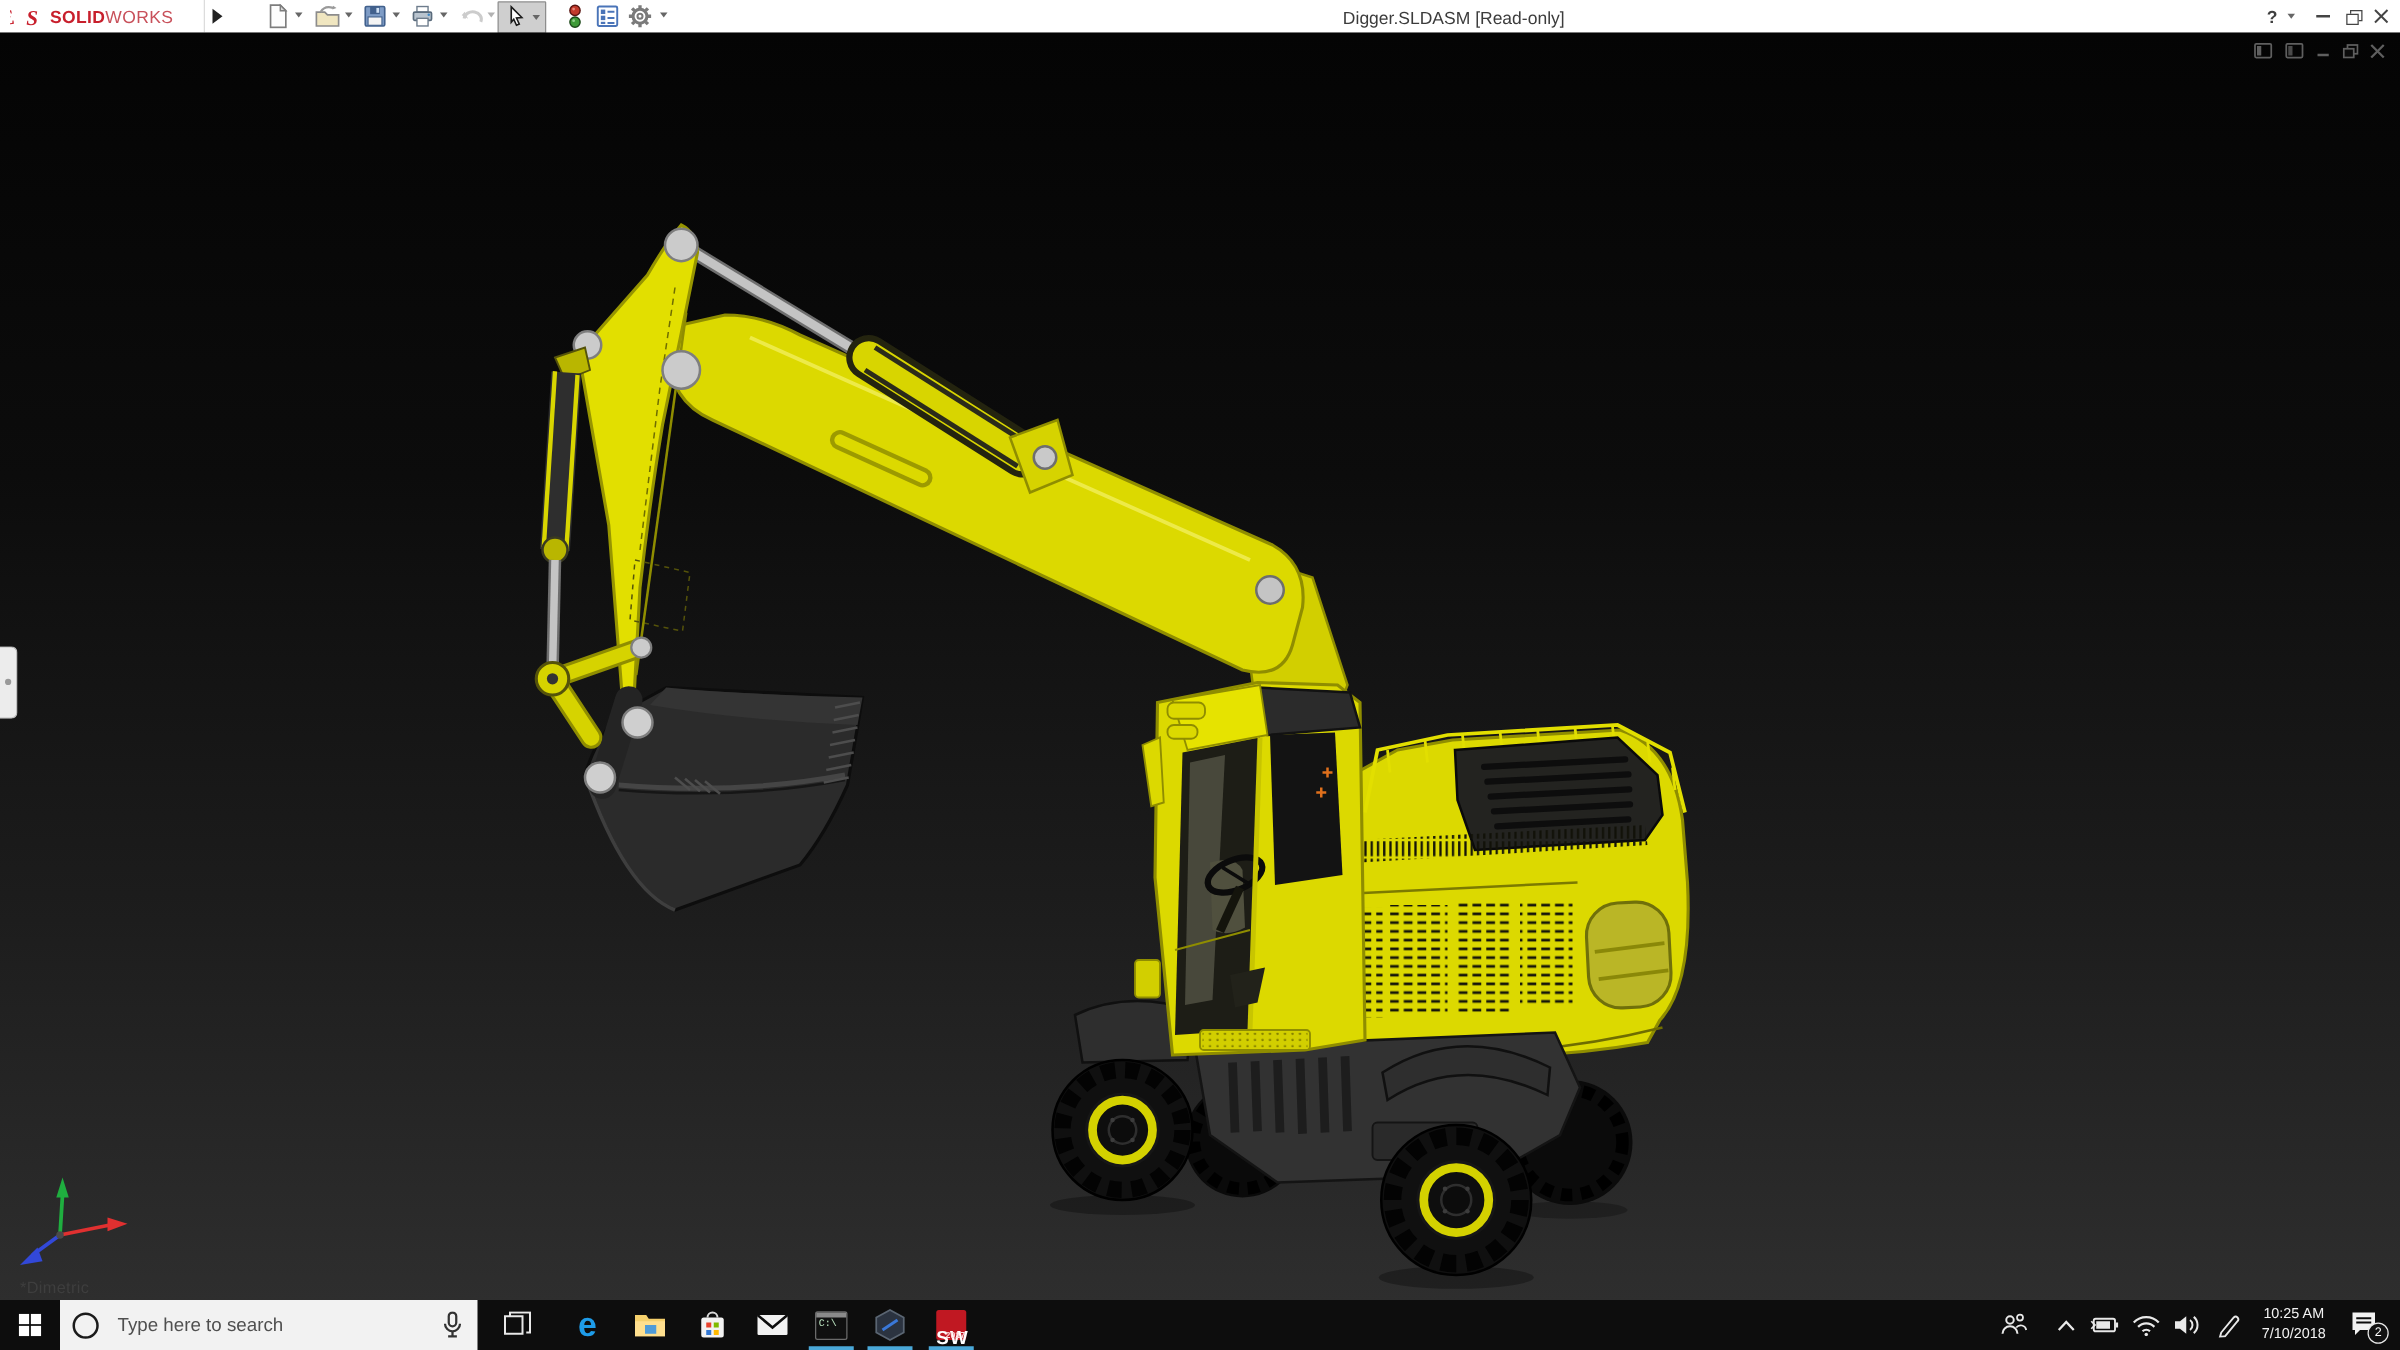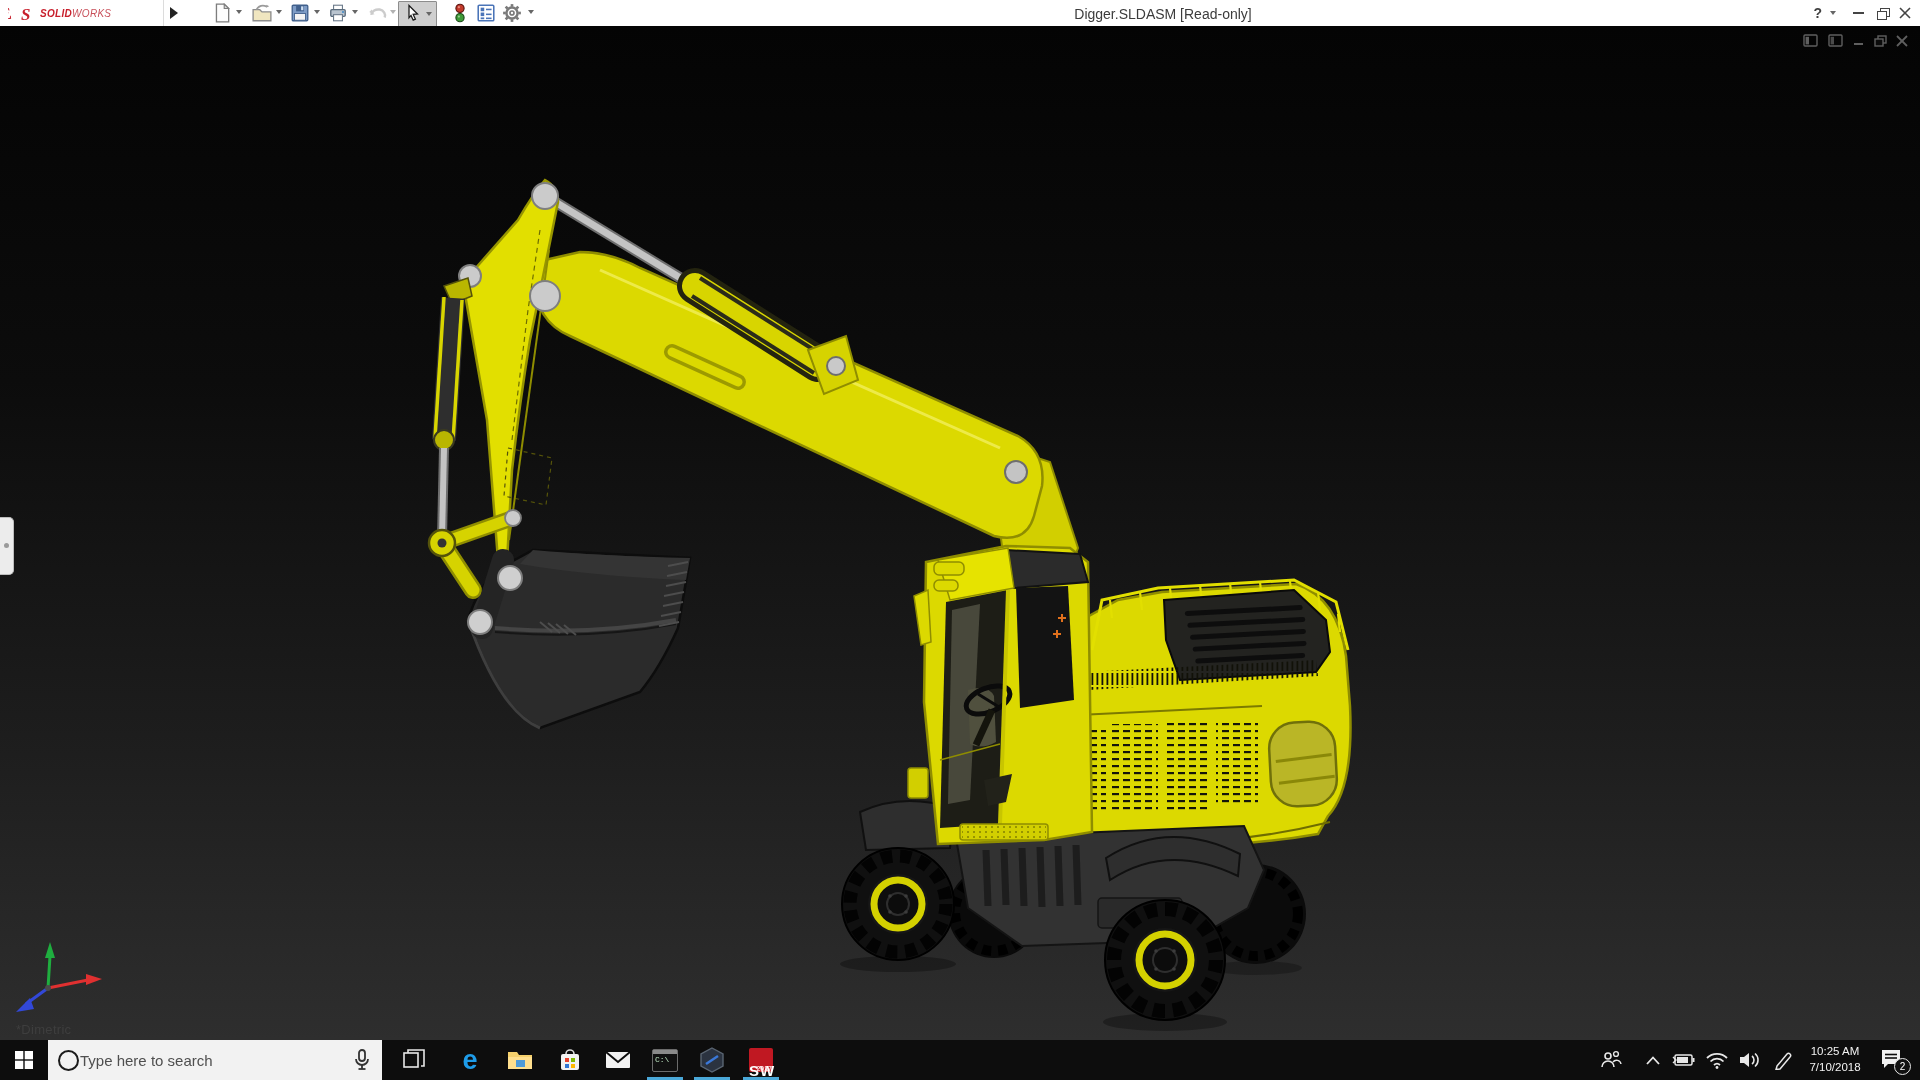--- a/index.html
+++ b/index.html
@@ -3,21 +3,21 @@
 <meta charset="utf-8">
 <style>
   html,body{margin:0;padding:0;width:1920px;height:1080px;overflow:hidden;
     font-family:"Liberation Sans","DejaVu Sans",sans-serif;background:#000;}
   #screen{position:relative;width:1920px;height:1080px;}
 
   
   #titlebar{position:absolute;left:0;top:0;width:1920px;height:26px;background:#ffffff;
     border-bottom:1px solid #d9d9d9;}
   .logo-wrap{position:absolute;left:8px;top:1px;height:24px;display:flex;align-items:center;}
-  .brand-text{font-size:10px;color:#c81f2c;letter-spacing:.3px;margin-left:2px;font-style:italic;}
+  .brand-text{font-size:14px;color:#c81f2c;letter-spacing:.3px;margin-left:2px;}
   .brand-text b{font-weight:bold;}
   .brand-text span.lite{font-weight:400;color:#c8505a;}
   .vsep{position:absolute;left:163px;top:0;width:1px;height:26px;background:#dcdcdc;}
   .expand-arrow{position:absolute;left:170px;top:7px;width:0;height:0;
     border-top:6px solid transparent;border-bottom:6px solid transparent;border-left:8px solid #222;}
   .tbtn{position:absolute;top:3px;width:20px;height:20px;}
   .dd{position:absolute;top:10px;width:0;height:0;border-left:3.5px solid transparent;
     border-right:3.5px solid transparent;border-top:4.5px solid #666;}
   .sel-group{position:absolute;left:398px;top:1px;width:37px;height:24px;background:#cfcfcf;
     border:1px solid #8d8d8d;border-radius:1px;}
@@ -41,21 +41,21 @@
   #left-tab .dot{position:absolute;left:3.5px;top:25px;width:5px;height:5px;border-radius:50%;background:#9a9a9a;}
   #model-svg{position:absolute;left:0;top:0;}
   #triad-svg{position:absolute;left:0;top:904px;}
 
   
   #taskbar{position:absolute;left:0;top:1040px;width:1920px;height:40px;background:#0d0d0d;}
   #start-btn{position:absolute;left:0;top:0;width:48px;height:40px;display:flex;align-items:center;justify-content:center;}
   #search-box{position:absolute;left:48px;top:0;width:334px;height:40px;background:#f2f2f2;
     display:flex;align-items:center;}
   #search-box .circ{width:17px;height:17px;border:2.4px solid #1b1b1b;border-radius:50%;margin-left:10px;}
-  #search-text{margin-left:1px;font-size:15px;color:#4f4f4f;flex:1;}
+  #search-text{margin-left:15px;font-size:15px;color:#4f4f4f;flex:1;}
   .task-ico{position:absolute;top:0;width:44px;height:40px;display:flex;align-items:center;justify-content:center;}
   .runline{position:absolute;top:37px;height:3px;background:#4aa8d8;}
   .tray-ico{position:absolute;top:0;width:30px;height:40px;display:flex;align-items:center;justify-content:center;}
   #clock{position:absolute;left:1800px;top:3px;width:70px;text-align:center;color:#f2f2f2;
     font-size:11.5px;line-height:16px;}
   #action-center{position:absolute;left:1874px;top:0;width:40px;height:40px;}
   #ac-badge{position:absolute;left:20px;top:18px;width:15px;height:15px;border-radius:50%;
     background:#111;border:1.4px solid #e8e8e8;color:#fff;font-size:10px;display:flex;
     align-items:center;justify-content:center;}
   .edge-e{font-size:27px;font-weight:bold;color:#1e9ce9;line-height:1;}

